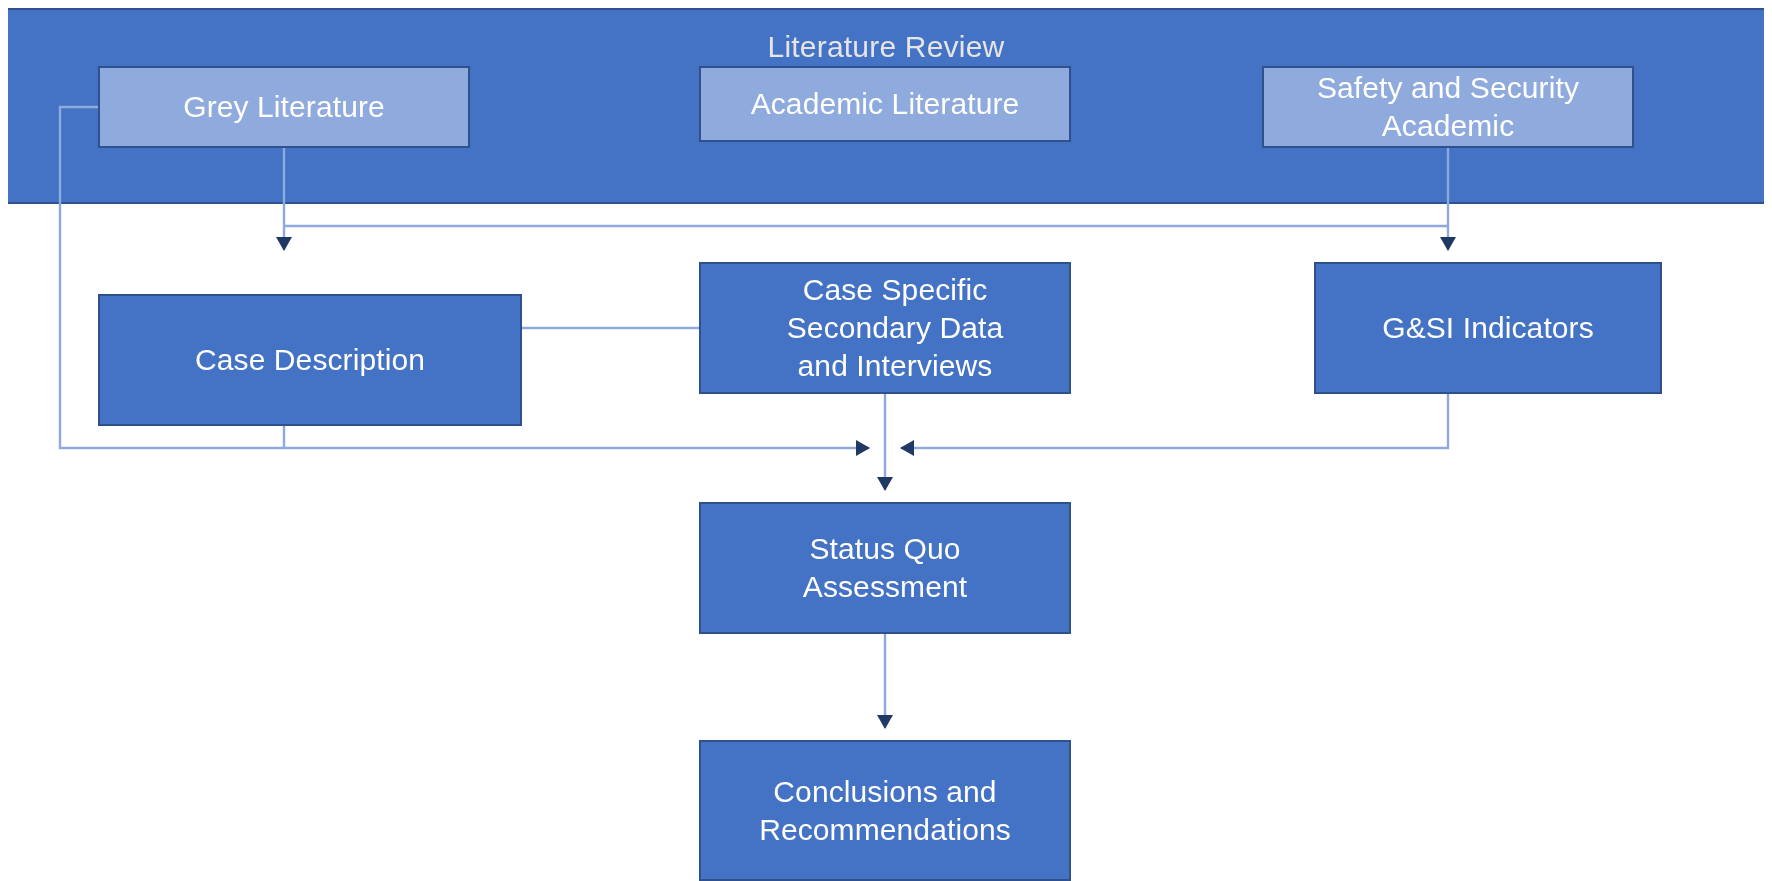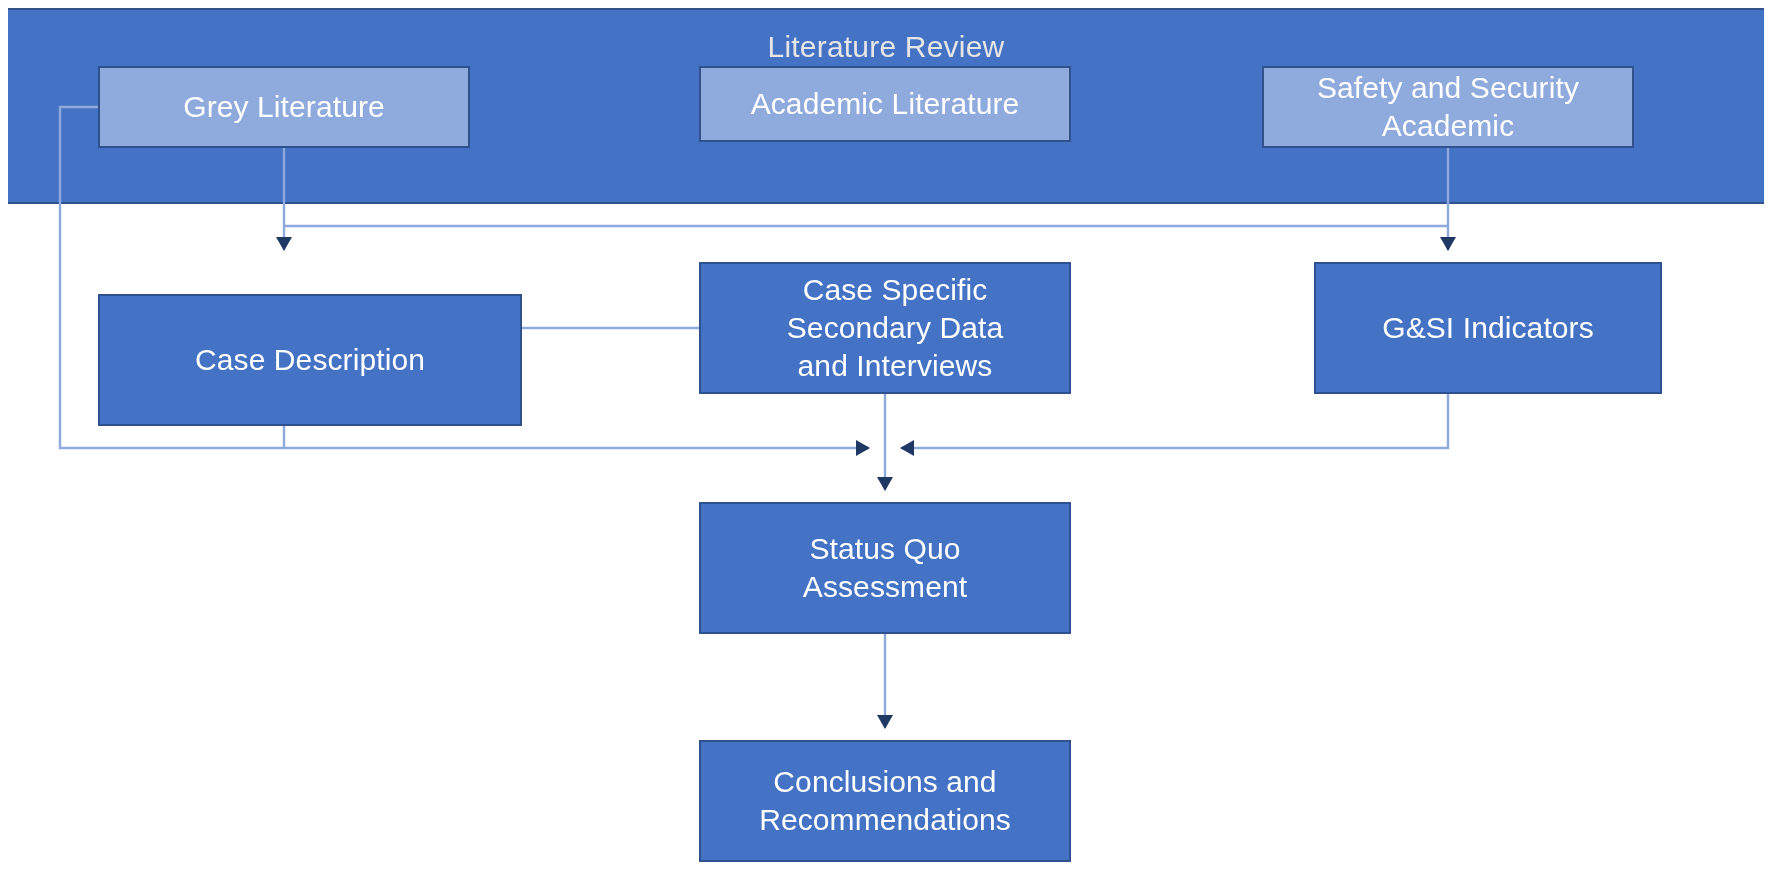--- a/index.html
+++ b/index.html
@@ -138,18 +138,18 @@
 
   <div class="node dark" style="left:1314px; top:262px; width:348px; height:132px;align-items:center;">
     <span class="node-label">G&amp;SI Indicators</span>
   </div>
 
   <div class="node dark" style="left:699px; top:502px; width:372px; height:132px;text-align:center;">
     <span class="node-label">Status Quo
 Assessment</span>
   </div>
 
-  <div class="node dark" style="left:699px; top:740px; width:372px; height:122px;">
+  <div class="node dark" style="left:699px; top:740px; width:372px; height:141px;">
     <span class="node-label">Conclusions and
 Recommendations</span>
   </div>
 
 </div>
 
 </body></html>

